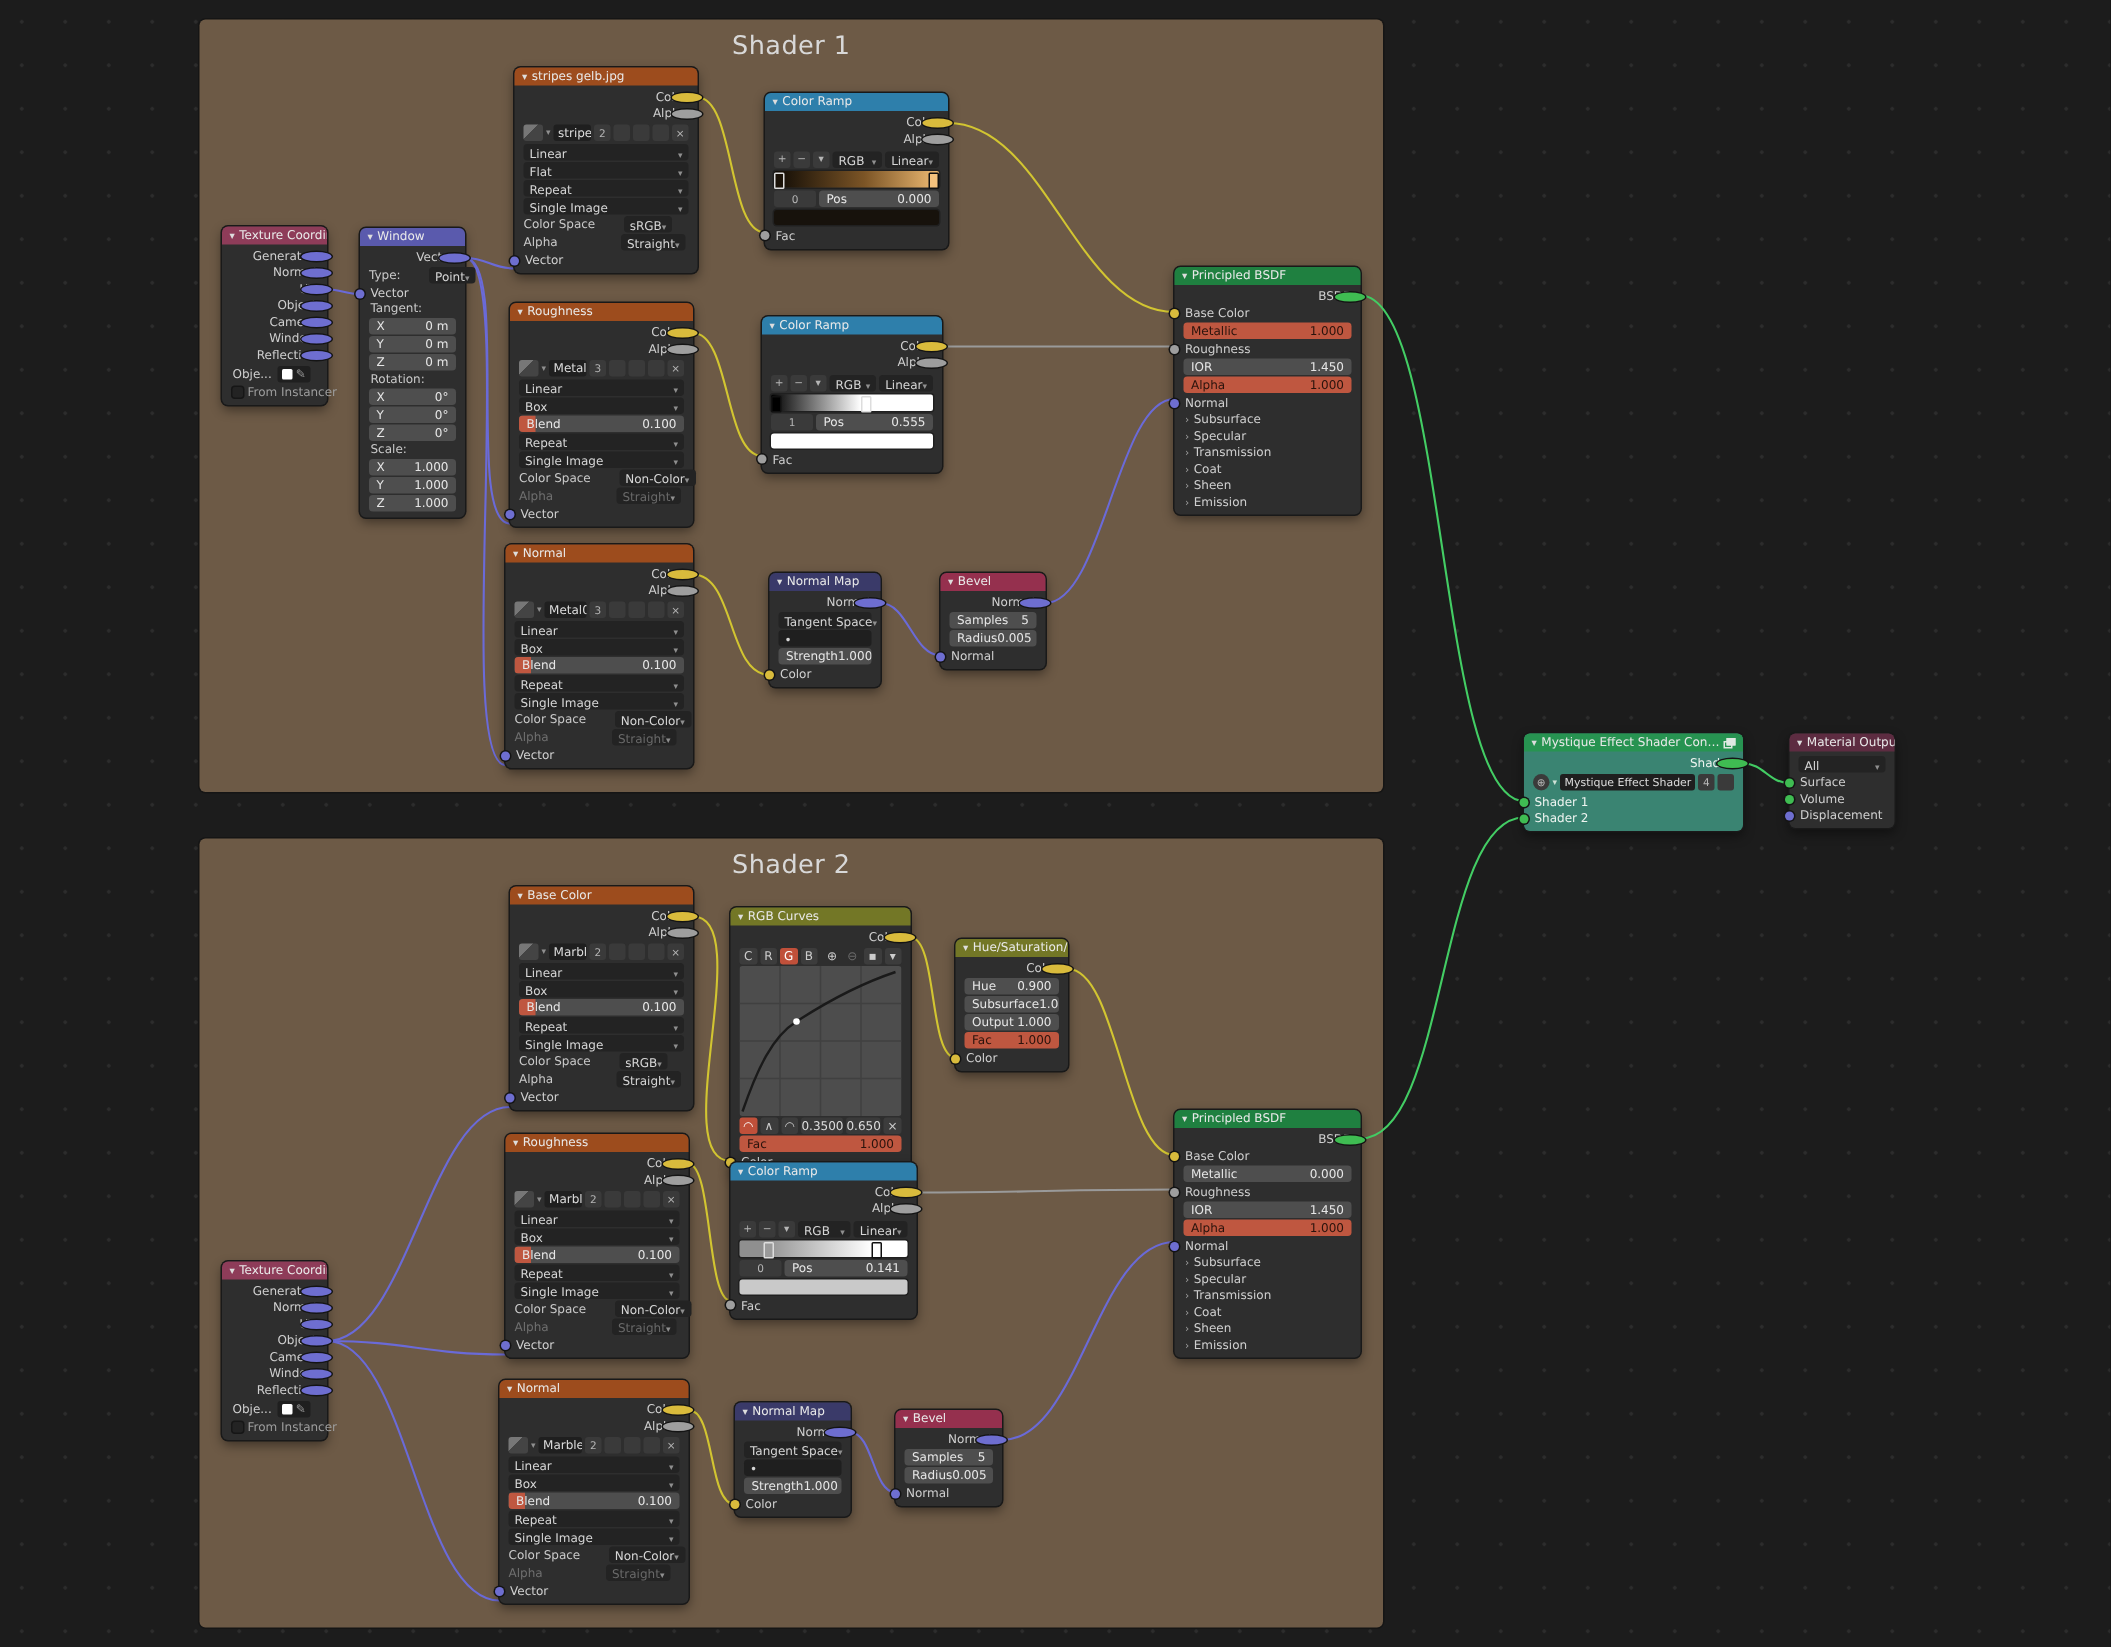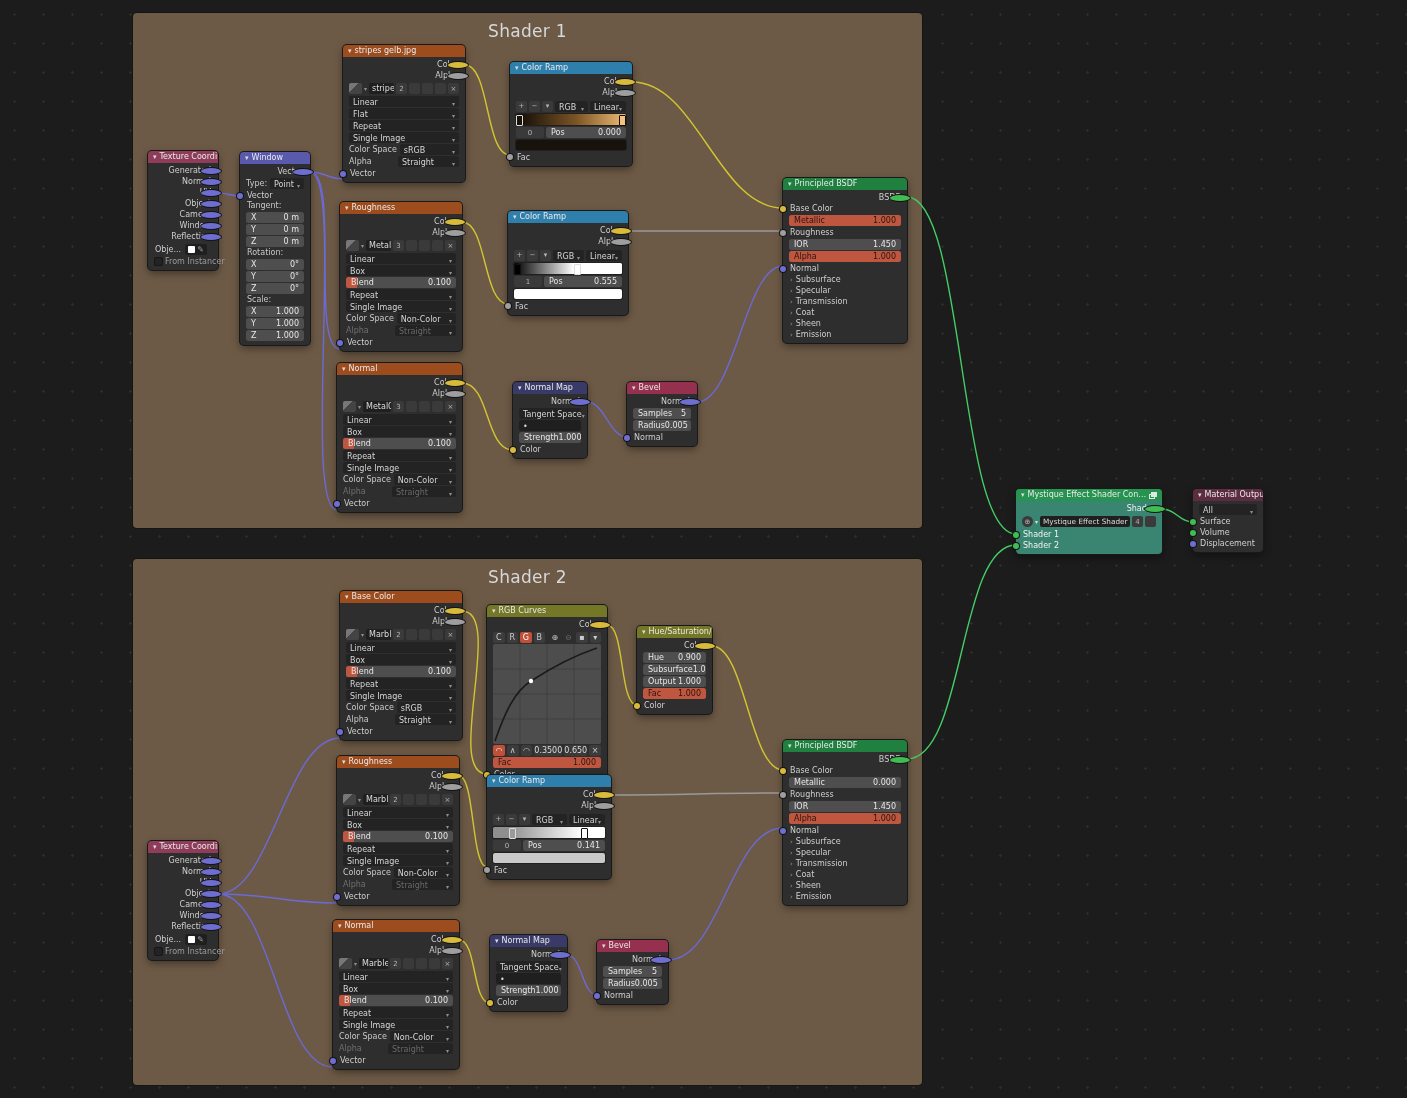--- a/index.html
+++ b/index.html
@@ -28,21 +28,21 @@
       height:11px;margin:1px 6px;padding:0 4px;color:#d6d6d6;white-space:nowrap}
   .dd .ch{color:#8f8f8f;font-size:6px}
   .sl{display:flex;justify-content:space-between;align-items:center;background:#4e4e4e;border-radius:2.5px;
       height:11px;margin:1px 6px;padding:0 5px;color:#e6e6e6;position:relative;overflow:hidden;white-space:nowrap}
   .sl span{position:relative;z-index:1}
   .sl.or{background:#bf5740;color:#2a130c}
   .sl .fill{position:absolute;left:0;top:0;bottom:0;width:10%;background:#bf5740}
   .lb{padding:0 7px;height:10px;line-height:10px;color:#c9c9c9}
   .sp{display:flex;align-items:center;margin:1px 6px;gap:3px;height:11px}
   .sp .t{flex:0 0 46px;color:#c9c9c9;white-space:nowrap}
-  .sp .dd{flex:1;margin:0}
+  .sp .dd{flex:1;margin:16px}
   .dis .t{color:#6f6f6f}.dis .dd{color:#696969}
   .im{display:flex;gap:2px;align-items:center;margin:1.5px 6px;height:12px}
   .ib{flex:0 0 11px;width:11px;height:11px;background:#3a3a3a;border-radius:2px;display:inline-flex;
       align-items:center;justify-content:center;color:#b5b5b5;font-size:7px}
   .thumb{flex:0 0 13px;width:13px;background:linear-gradient(135deg,#777 40%,#444 40%)}
   .iname{flex:1;background:#1f1f1f;border-radius:2px;height:11px;line-height:11px;padding:0 3px;color:#ddd;
       overflow:hidden;white-space:nowrap;min-width:0}
   .grad{position:relative;height:11px;margin:1px 6px;border-radius:1.5px;box-shadow:0 0 0 1px #202020}
   .stop{position:absolute;top:1px;width:5px;height:9px;border:1px solid #101010;border-radius:1px}
   .cfield{height:10px;margin:1.5px 6px;border-radius:2px;box-shadow:0 0 0 1px #202020}

